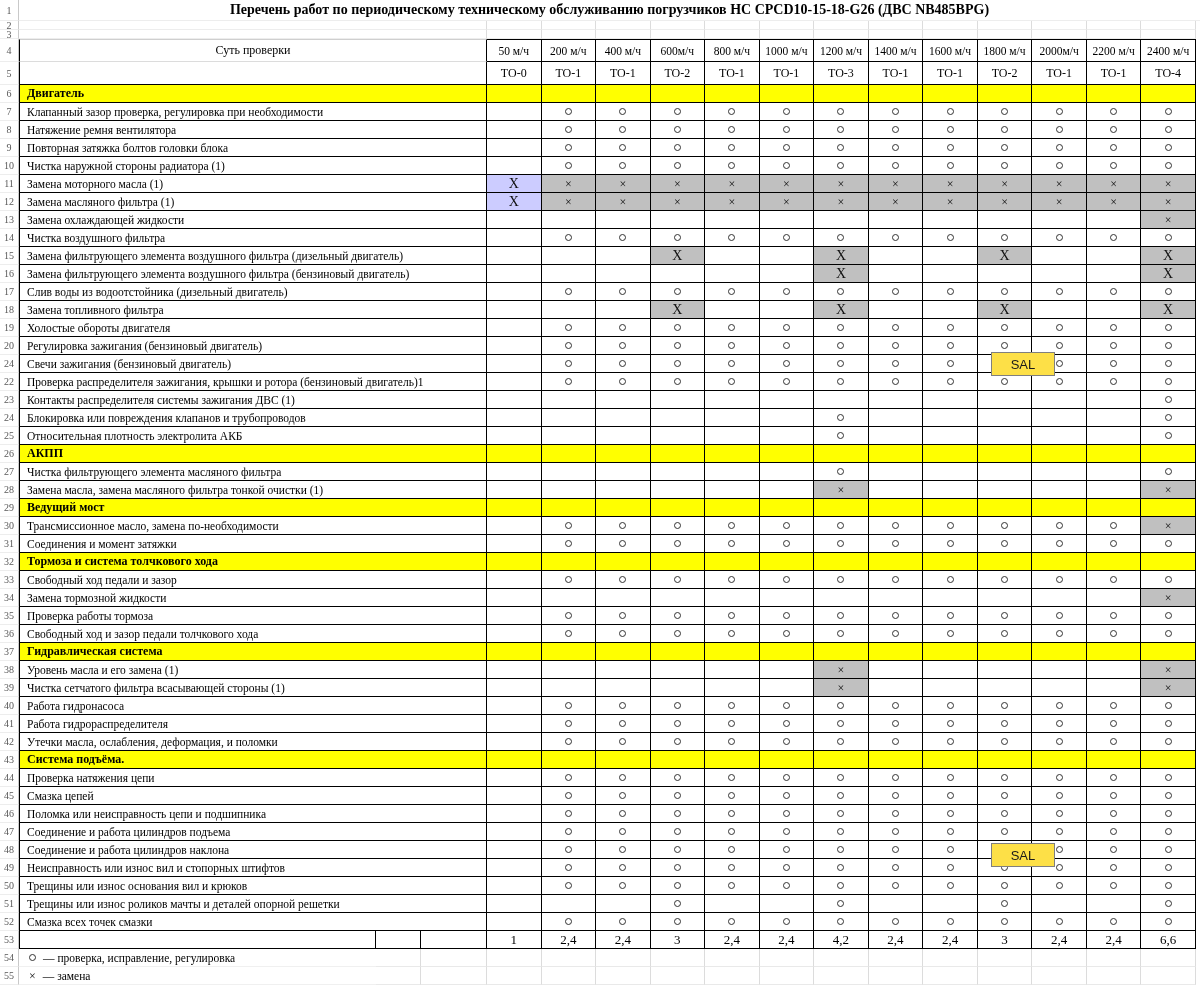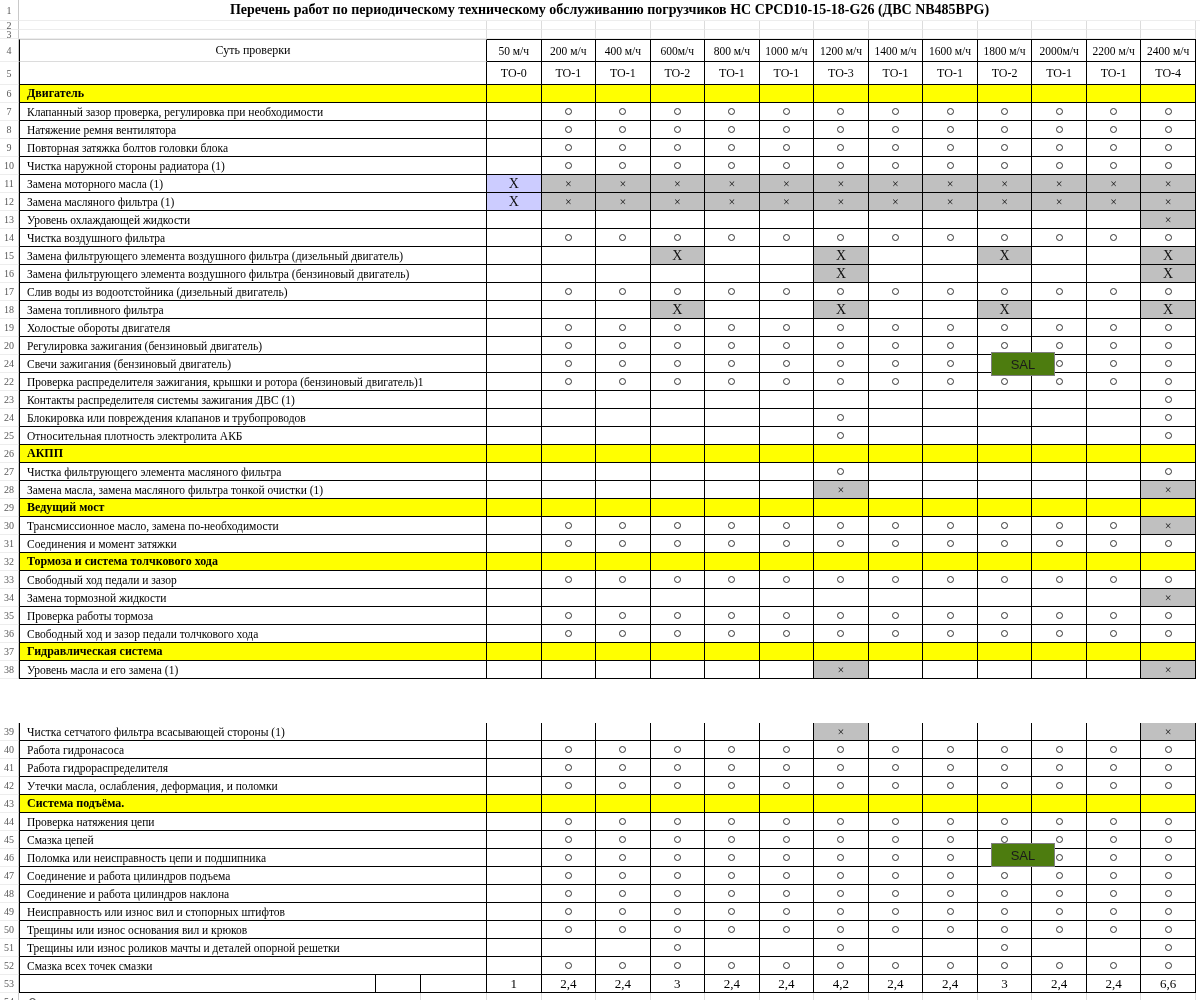--- a/index.html
+++ b/index.html
@@ -24,21 +24,21 @@
   .circle{width:7px;height:7px;border:1px solid #333;border-radius:50%;flex:none}
   .xs{font-size:12px;line-height:1;color:#111}
   .xb{font-size:14px;line-height:1;color:#111}
   .tot{font-size:13px}
   .gapcell{width:357px;border-left:1px solid #000;border-right:1px solid #000;border-bottom:1px solid #000}
   .small1{width:45px;border-right:1px solid #000;border-bottom:1px solid #000}
   .small2{width:66px;border-right:1px solid #000;border-bottom:1px solid #000}
   .legend{width:357px;justify-content:flex-start;padding-left:10px;gap:7px;font-size:11.5px;border-bottom:1px solid #f0f0f0}
   .ltext{white-space:nowrap}
   .lt{border-right:1px solid #dcdcdc;border-bottom:1px solid #e9e9e9}
-  .sal{position:absolute;width:64px;height:24px;background:#4d7c0f;border:1px solid #7f7f7f;display:flex;align-items:center;justify-content:center;font-family:"Liberation Sans","DejaVu Sans",sans-serif;font-size:13px;color:#1a1a1a;z-index:5}
+  .sal{position:absolute;width:64px;height:24px;background:#fde047;border:1px solid #7f7f7f;display:flex;align-items:center;justify-content:center;font-family:"Liberation Sans","DejaVu Sans",sans-serif;font-size:13px;color:#1a1a1a;z-index:5}
   #sal1{left:991px;top:352px}
   #sal2{left:991px;top:843px}
 </style>
 </head>
 <body>
 
 <div class="sheet">
   <div id="grid">
       <div class="row" style="height: 21px;">
         <div class="c num">1</div>
@@ -374,21 +374,21 @@
         </div>
         <div class="c data bg-gray">
           <div class="xs">×</div>
         </div>
         <div class="c data bg-gray">
           <div class="xs">×</div>
         </div>
       </div>
       <div class="row" style="height: 18px;">
         <div class="c num">13</div>
-        <div class="c task">Уровень охлаждающей жидкости</div>
+        <div class="c task">Замена охлаждающей жидкости</div>
         <div class="c data"></div>
         <div class="c data"></div>
         <div class="c data"></div>
         <div class="c data"></div>
         <div class="c data"></div>
         <div class="c data"></div>
         <div class="c data"></div>
         <div class="c data"></div>
         <div class="c data"></div>
         <div class="c data"></div>
@@ -1124,21 +1124,21 @@
         </div>
         <div class="c data"></div>
         <div class="c data"></div>
         <div class="c data"></div>
         <div class="c data"></div>
         <div class="c data"></div>
         <div class="c data bg-gray">
           <div class="xs">×</div>
         </div>
       </div>
-      <div class="row" style="height: 18px; margin-top: 44px;">
+      <div class="row" style="height: 18px;">
         <div class="c num">39</div>
         <div class="c task">Чистка сетчатого фильтра всасывающей стороны (1)</div>
         <div class="c data"></div>
         <div class="c data"></div>
         <div class="c data"></div>
         <div class="c data"></div>
         <div class="c data"></div>
         <div class="c data"></div>
         <div class="c data bg-gray">
           <div class="xs">×</div>

